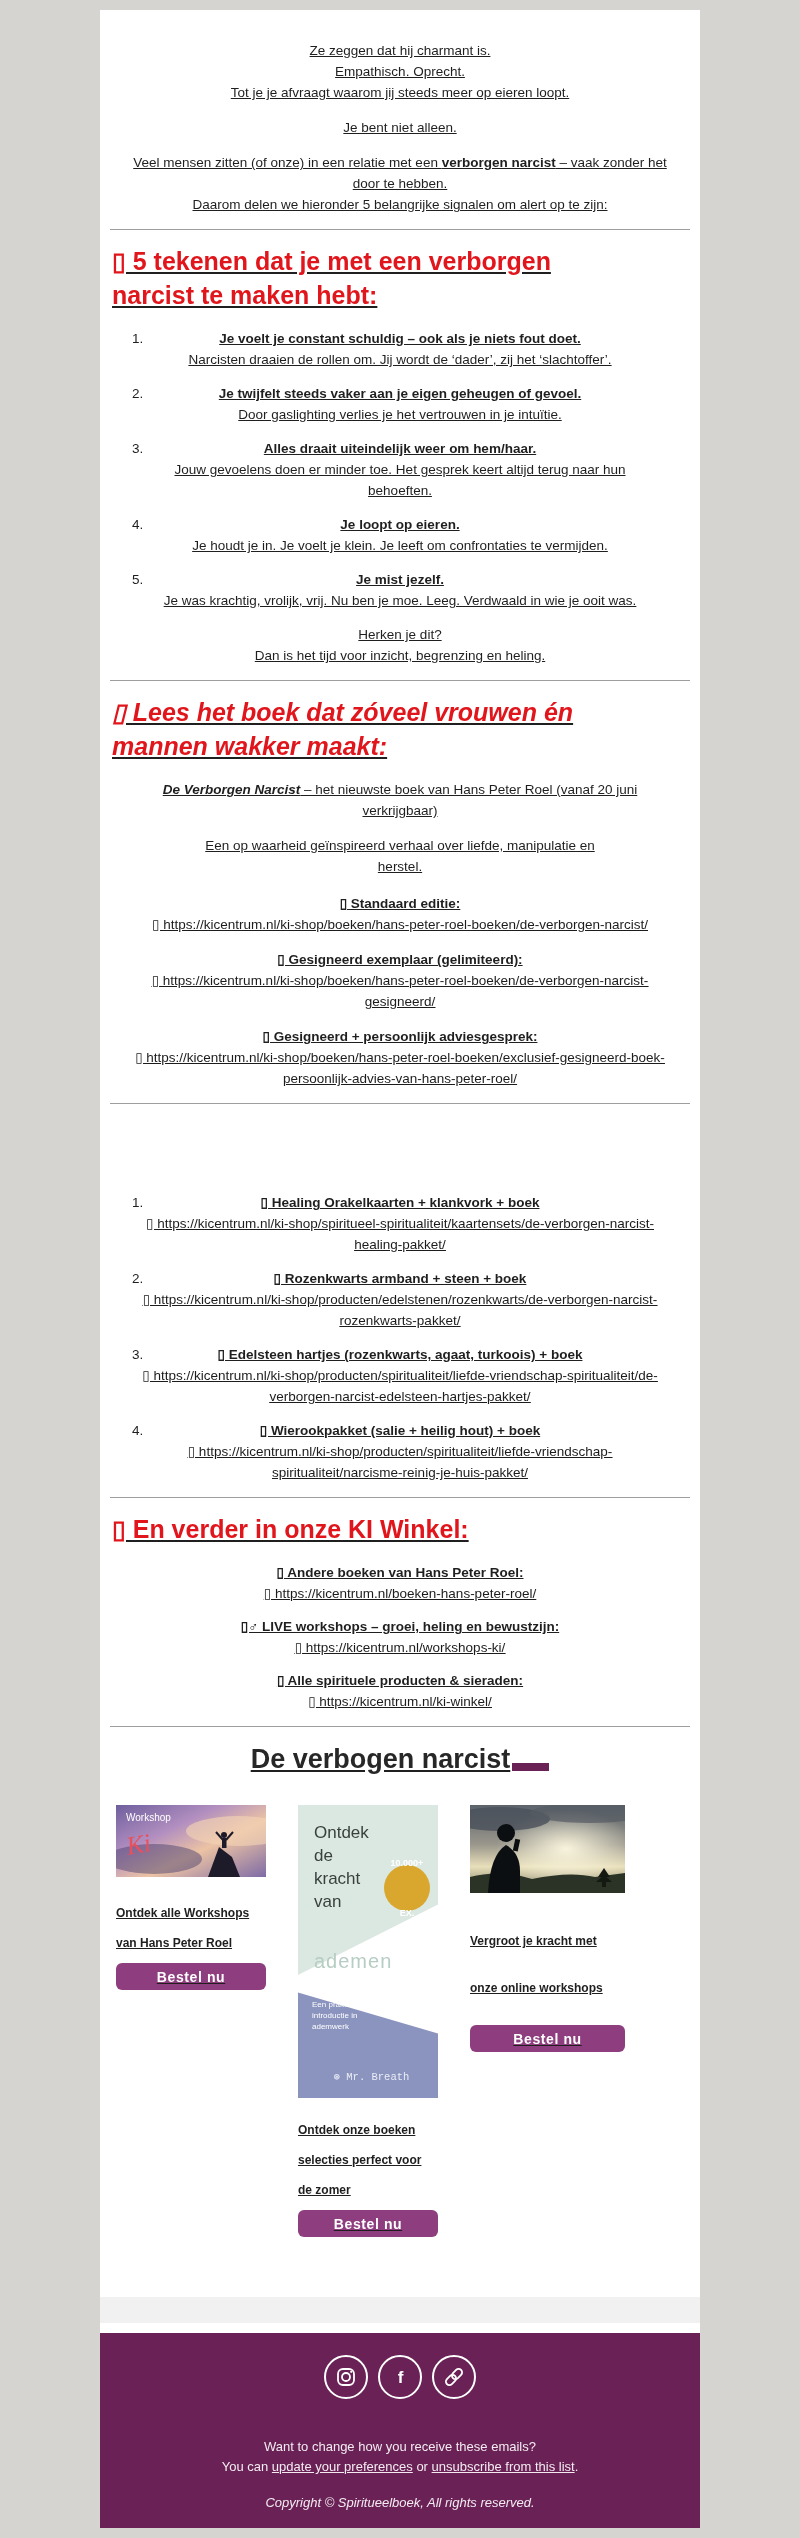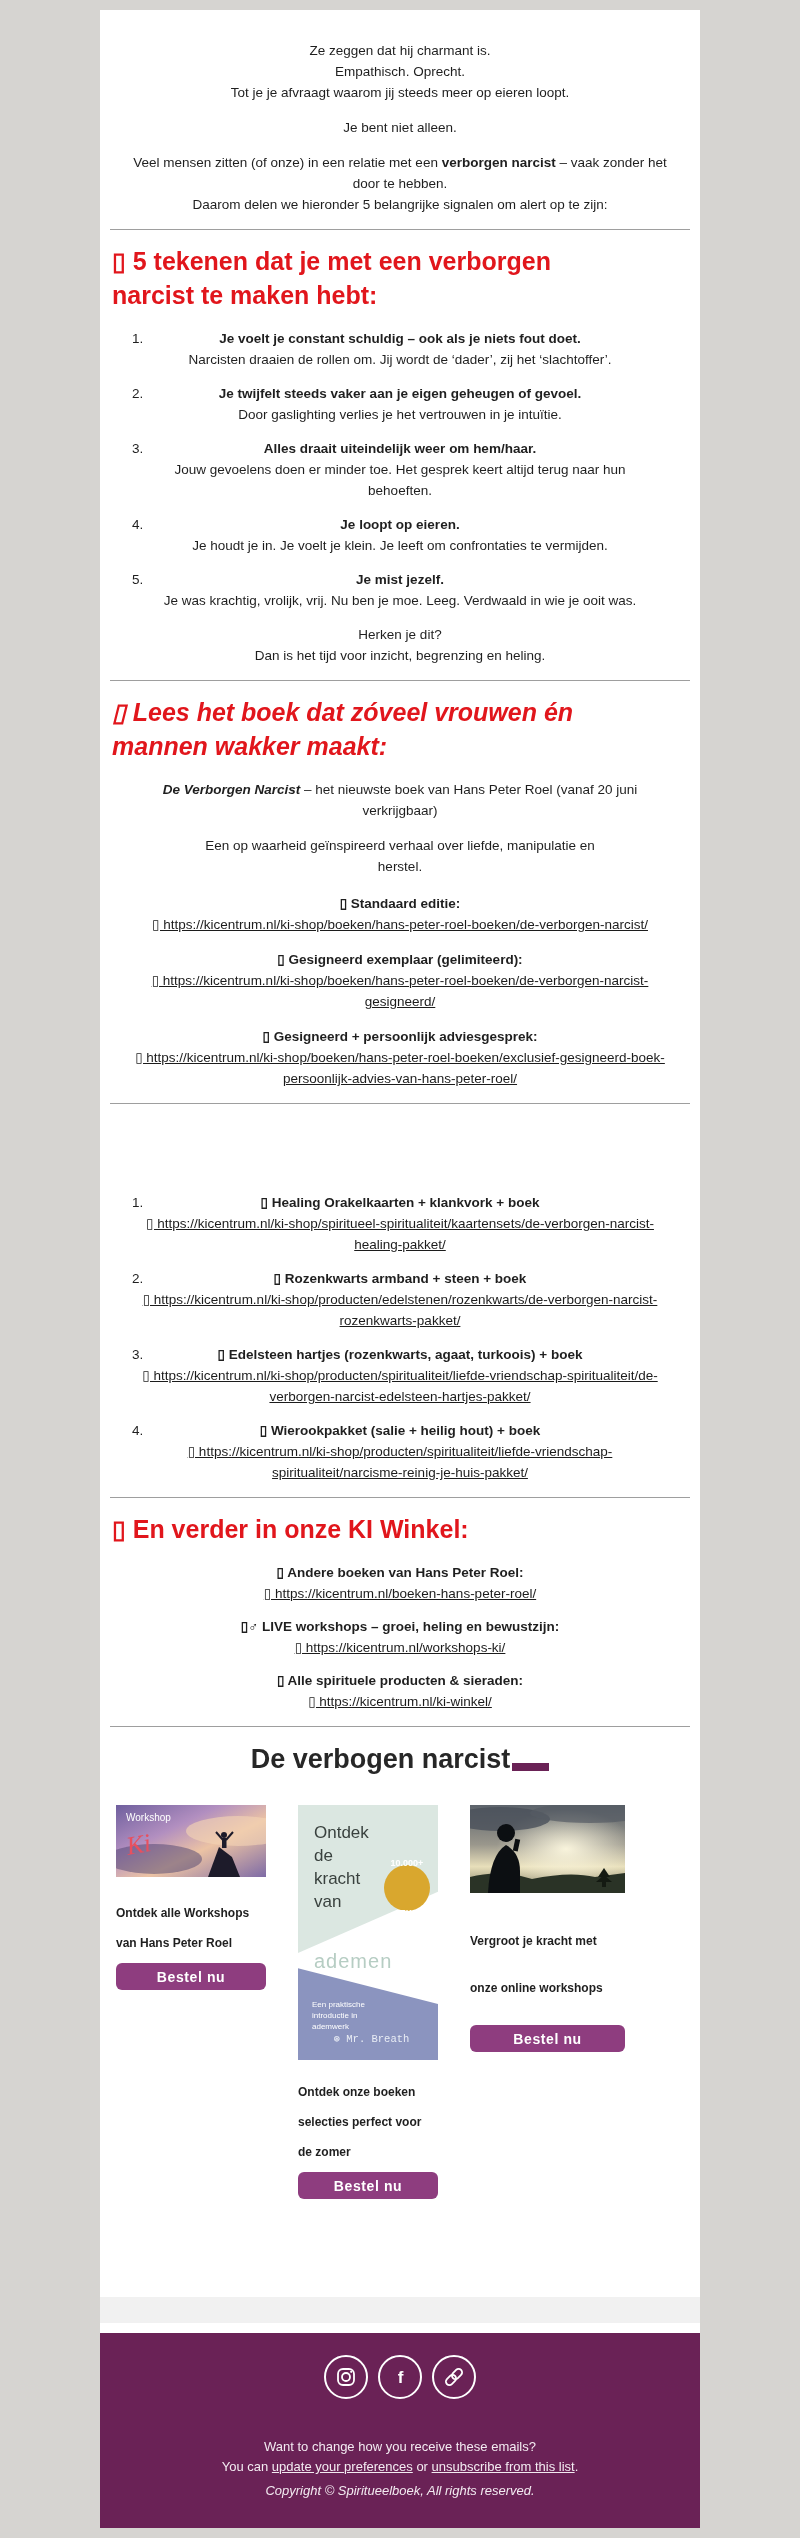--- a/index.html
+++ b/index.html
@@ -1,20 +1,20 @@
 <!DOCTYPE html>
 <html><head>
 <meta charset="utf-8">
 <style>
   html,body{margin:0;padding:0;}
   .page{width:800px;height:2538px;background:#d6d4d1;box-sizing:border-box;padding-top:10px;
         font-family:"Liberation Sans",sans-serif;color:#1f1f1f;}
   .email{width:600px;margin:0 auto;}
   .white{background:#ffffff;height:2287px;overflow:hidden;box-sizing:border-box;padding-top:30px;
-         font-size:13.5px;line-height:21px;}
+         font-size:13.5px;line-height:21px;text-decoration:underline;}
   .grp{margin:0 30px 14px;text-align:center;}
   .grp div{min-height:21px;}
   .b{font-weight:700;}
   .divider{border:none;border-top:1px solid #9e9e9e;margin:14px 10px;}
   .h-red{color:#e1161c;font-weight:700;font-size:25px;line-height:34px;text-align:left;margin:6px 12px 16px;}
   .h-red.it{font-style:italic;}
   .olist{margin-top:4px;}
   .oitem{position:relative;padding:0 42px;text-align:center;margin-bottom:13px;}
   .oitem .num{position:absolute;left:32px;top:0;}
   .oitem .title{font-weight:700;}
@@ -30,21 +30,21 @@
   .card-3{width:155px;}
   .cap{font-weight:700;font-size:12px;line-height:21px;margin:0 0 9px;}
   .caps-1{margin-top:20px;}
   .caps-2{margin-top:22px;}
   .caps-3{margin-top:32px;}
   .caps-3 .cap{margin-bottom:26px;}
   .btn{display:block;width:100%;height:27px;background:#8e3d7f;border:none;border-radius:6px;color:#fff;
        font-weight:700;font-size:14px;font-family:"Liberation Sans",sans-serif;letter-spacing:.6px;cursor:pointer;}
   .btn-1{margin-top:6px;} .btn-2{margin-top:3px;} .btn-3{margin-top:13px;}
   
-  .cover{position:relative;width:140px;height:255px;background:#ffffff;overflow:hidden;}
+  .cover{position:relative;width:140px;height:293px;background:#ffffff;overflow:hidden;}
   .cover-mint{position:absolute;top:0;left:0;right:0;bottom:0;background:#dbe7e1;
               clip-path:polygon(0 0,100% 0,100% 34%,0 58%);}
   .cover-blue{position:absolute;top:0;left:0;right:0;bottom:0;background:#8b94bf;
               clip-path:polygon(0 64%,100% 78%,100% 100%,0 100%);}
   .cover-title{position:absolute;top:16px;left:16px;font-size:17px;line-height:23px;color:#39413e;font-weight:400;}
   .cover-ademen{position:absolute;top:146px;left:16px;font-size:20px;color:#b6cdc3;letter-spacing:1px;}
   .cover-badge{position:absolute;top:60px;right:8px;width:46px;height:46px;border-radius:50%;background:#d9a72e;
                color:#fff;font-size:9px;font-weight:700;line-height:10px;display:flex;flex-direction:column;
                align-items:center;justify-content:center;text-align:center;gap:40px;}
   .cover-sub{position:absolute;top:194px;left:14px;font-size:8px;line-height:11px;color:#fff;}
@@ -52,21 +52,21 @@
                font-family:"Liberation Mono",monospace;}
   
   .band-gray{height:26px;background:#f1f1f1;}
   .band-white{height:10px;background:#ffffff;}
   .footer{background:#6a2256;height:195px;box-sizing:border-box;padding-top:22px;text-align:center;
           color:#f3ebf1;font-size:13px;line-height:20px;}
   .socials{display:flex;justify-content:center;gap:10px;margin-bottom:38px;}
   .soc{width:44px;height:44px;border-radius:50%;border:2px solid #fff;box-sizing:border-box;display:flex;
        align-items:center;justify-content:center;cursor:pointer;background:transparent;padding:0;}
   .flink{color:#f3ebf1;text-decoration:underline;cursor:pointer;}
-  .copyright{font-style:italic;margin-top:4px;}
+  .copyright{font-style:italic;margin-top:16px;}
 </style>
 </head>
 <body>
 
 <div class="page">
   <div class="email">
 
     <div class="white">
 
       <div class="grp">

